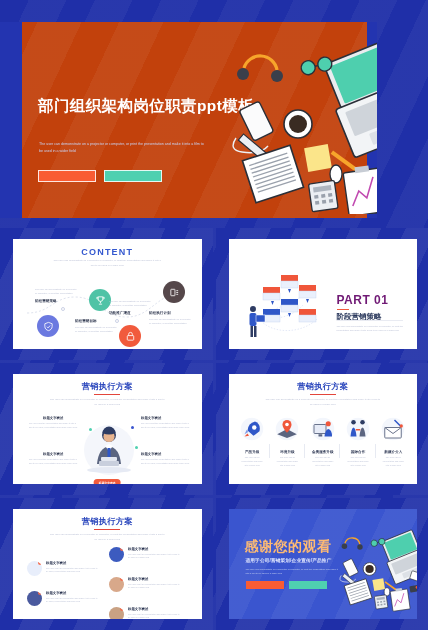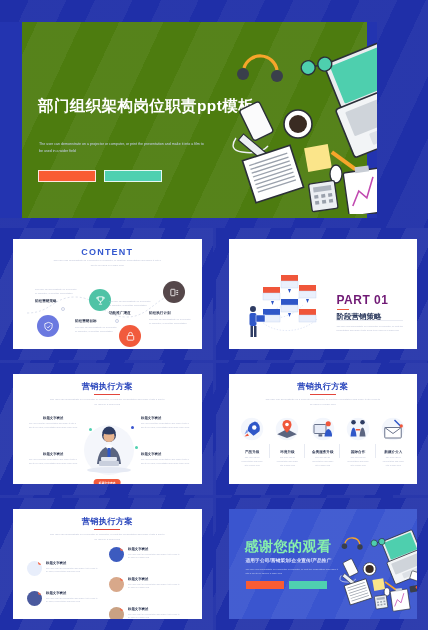--- a/index.html
+++ b/index.html
@@ -22,21 +22,21 @@
         rgba(255,255,255,0.045) 26px,
         rgba(255,255,255,0.045) 60px);
     pointer-events: none;
   }
   .page { position: relative; width: 428px; height: 630px; }
 
   
   .hero {
     position: absolute; left: 0; top: 22px;
     width: 377px; height: 196px;
-    background: #4d7c0f;
+    background: #c2410c;
     overflow: hidden;
   }
   .hero .hstripes {
     position: absolute; inset: 0;
     background:
       repeating-linear-gradient(115deg,
         rgba(255,255,255,0.00) 0px,
         rgba(255,255,255,0.00) 34px,
         rgba(255,255,255,0.05) 34px,
         rgba(255,255,255,0.05) 74px);
@@ -143,21 +143,21 @@
   .icon-sep { position: absolute; top: 30px; right: 0; width: 1px; height: 14px; background: #e7eaf2; }
 
   
   .av-item { position: absolute; display: flex; gap: 4px; align-items: flex-start; }
   .av-pic { width: 15px; height: 15px; border-radius: 50%; flex: none; position: relative; overflow: hidden; }
   .av-badge { position: absolute; right: -1px; top: -1px; width: 5px; height: 5px; border-radius: 50%; background: #f4694a; }
   .av-lab { font-size: 3.4px; font-weight: bold; color: #2a3450; white-space: nowrap; }
   .av-txt { font-size: 2.1px; line-height: 1.85; color: #bcc2d6; width: 52px; margin-top: 1.5px; }
 
   
-  .tk-title { position: absolute; left: 16px; top: 29px; font-size: 14px; font-weight: bold; color: #86efac; letter-spacing: .5px; }
+  .tk-title { position: absolute; left: 16px; top: 29px; font-size: 14px; font-weight: bold; color: #fdba74; letter-spacing: .5px; }
   .tk-sub { position: absolute; left: 17px; top: 49px; font-size: 4.6px; font-weight: bold; color: #e6ebff; letter-spacing: .2px; }
   .tk-para { position: absolute; left: 17px; top: 58px; width: 94px; font-size: 2.3px; line-height: 1.9; color: #c2cdf0; }
   .tk-btns { position: absolute; left: 17px; top: 72px; display: flex; gap: 5px; }
   .tk-btn { width: 38px; height: 8px; }
   .tk-btn.orange { background: #f95c33; }
   .tk-btn.teal { background: #4fd0b0; }
 </style>
 </head>
 <body>
 

